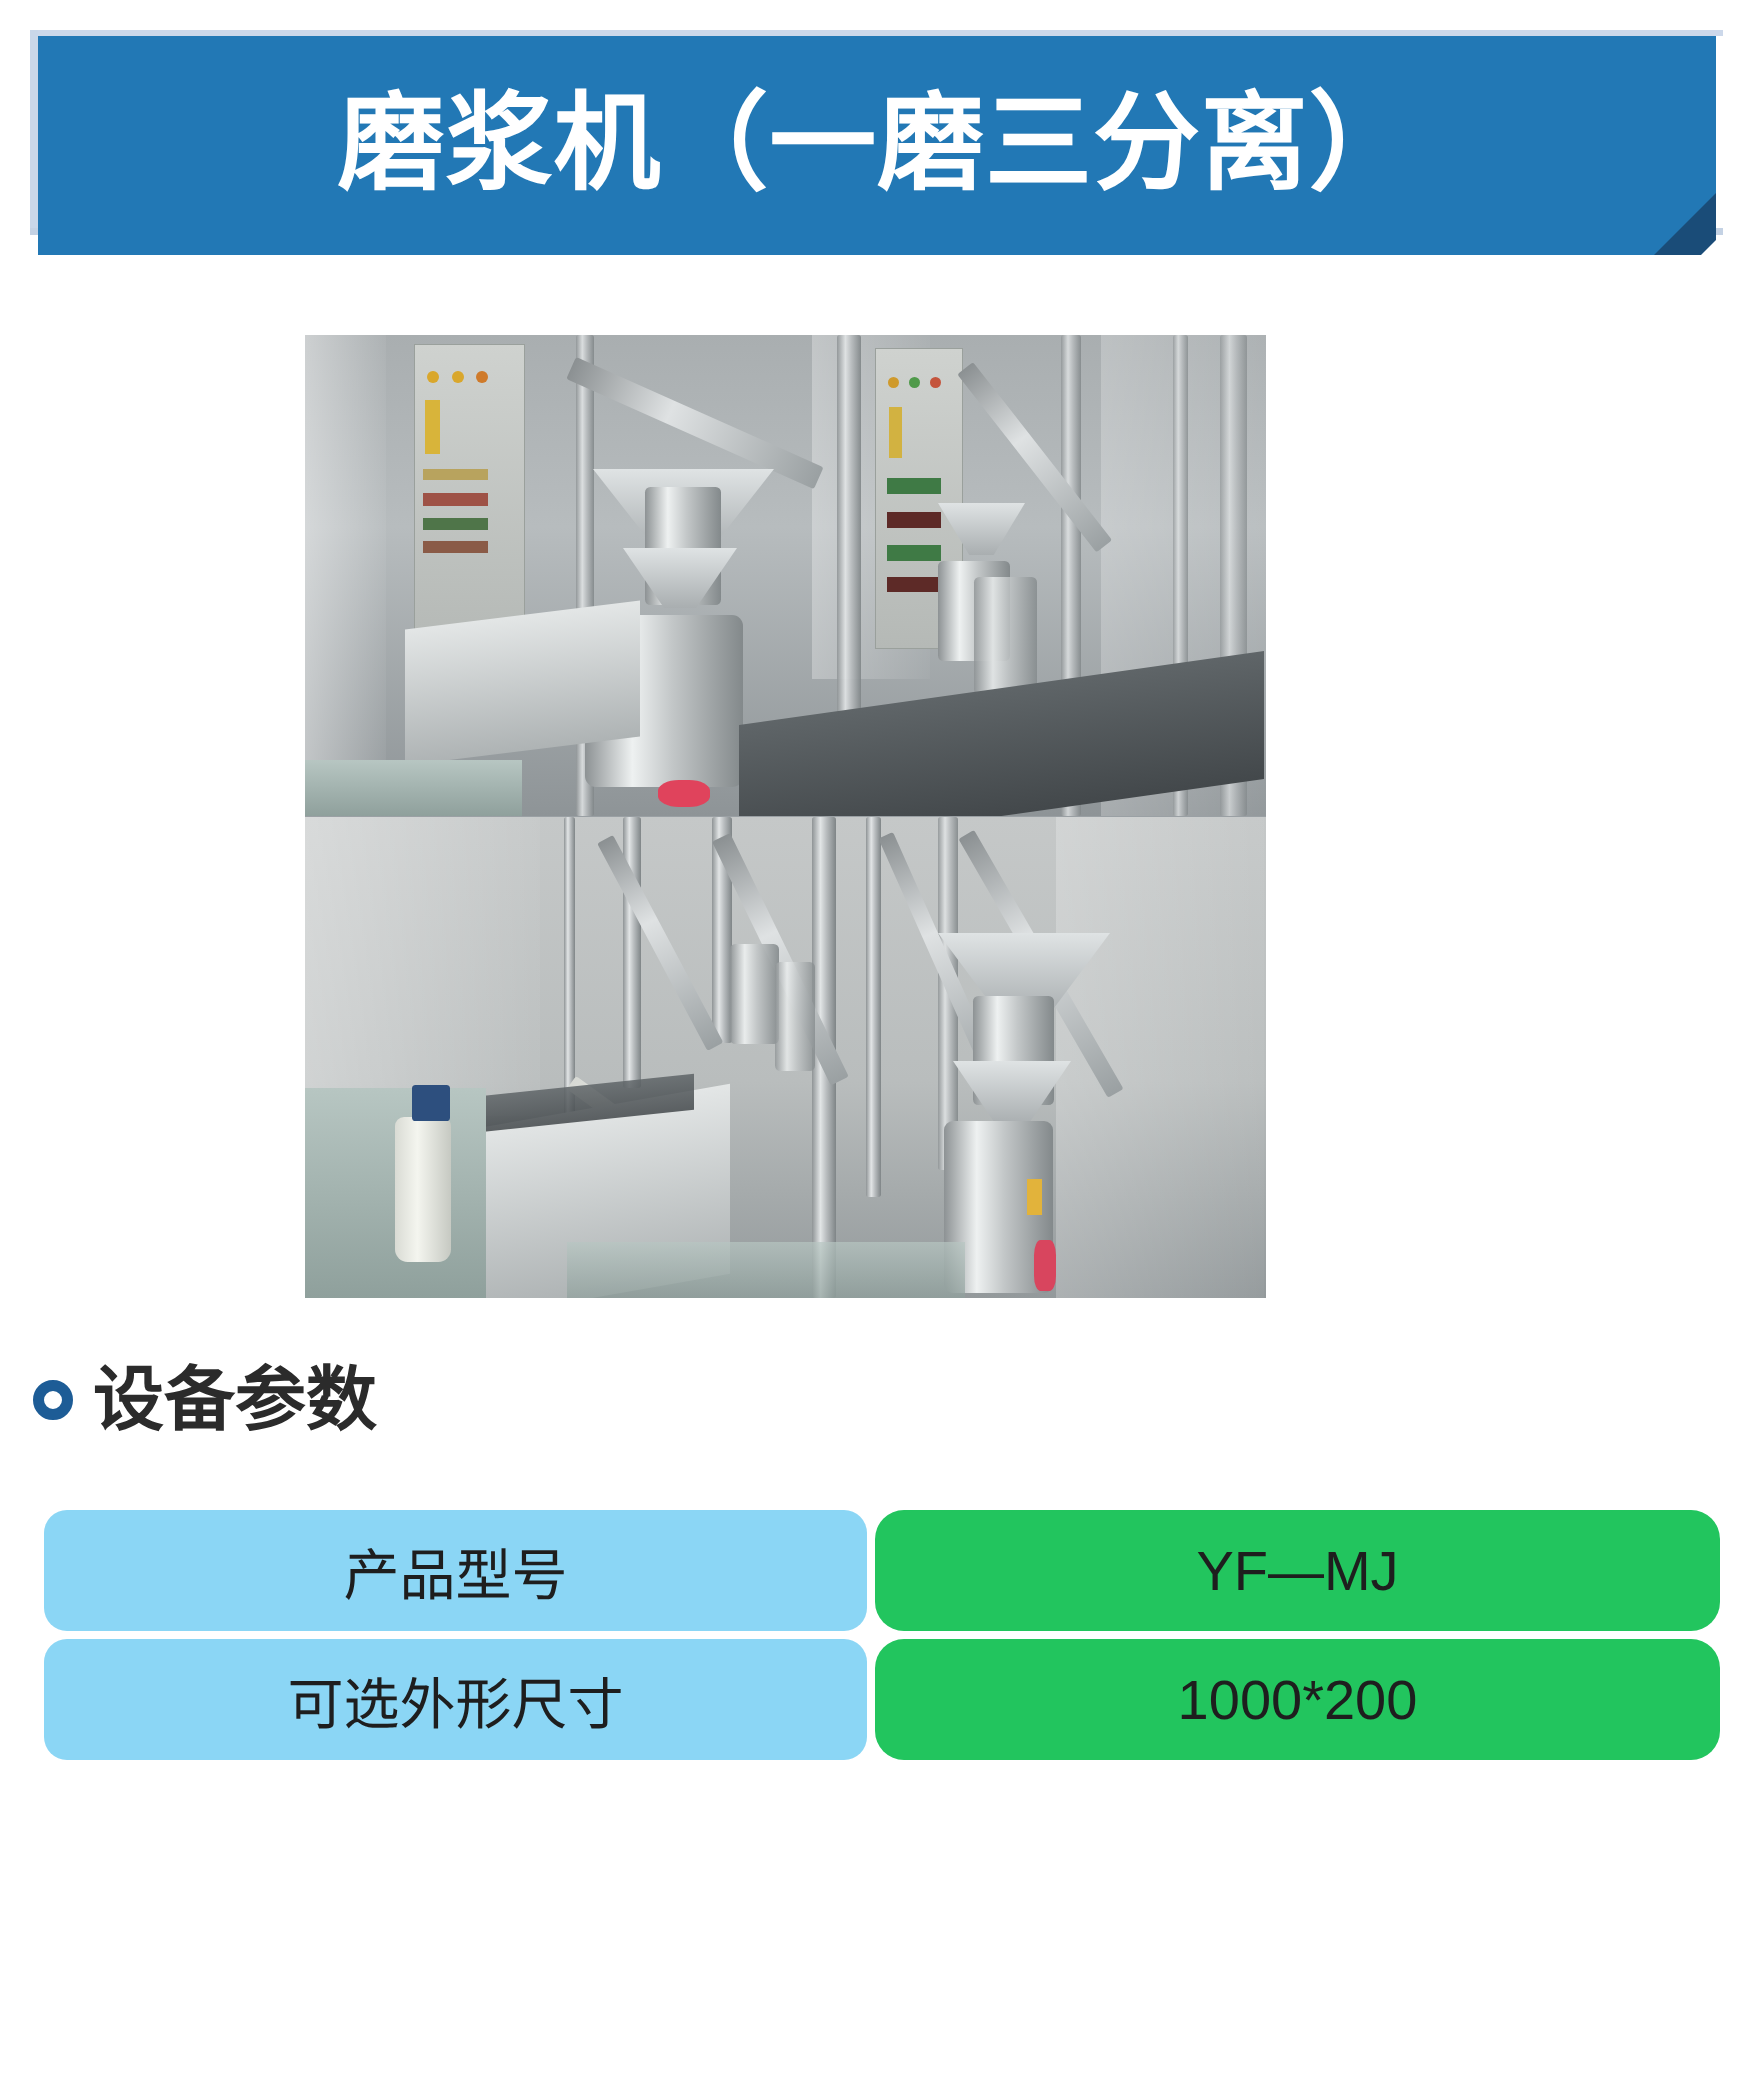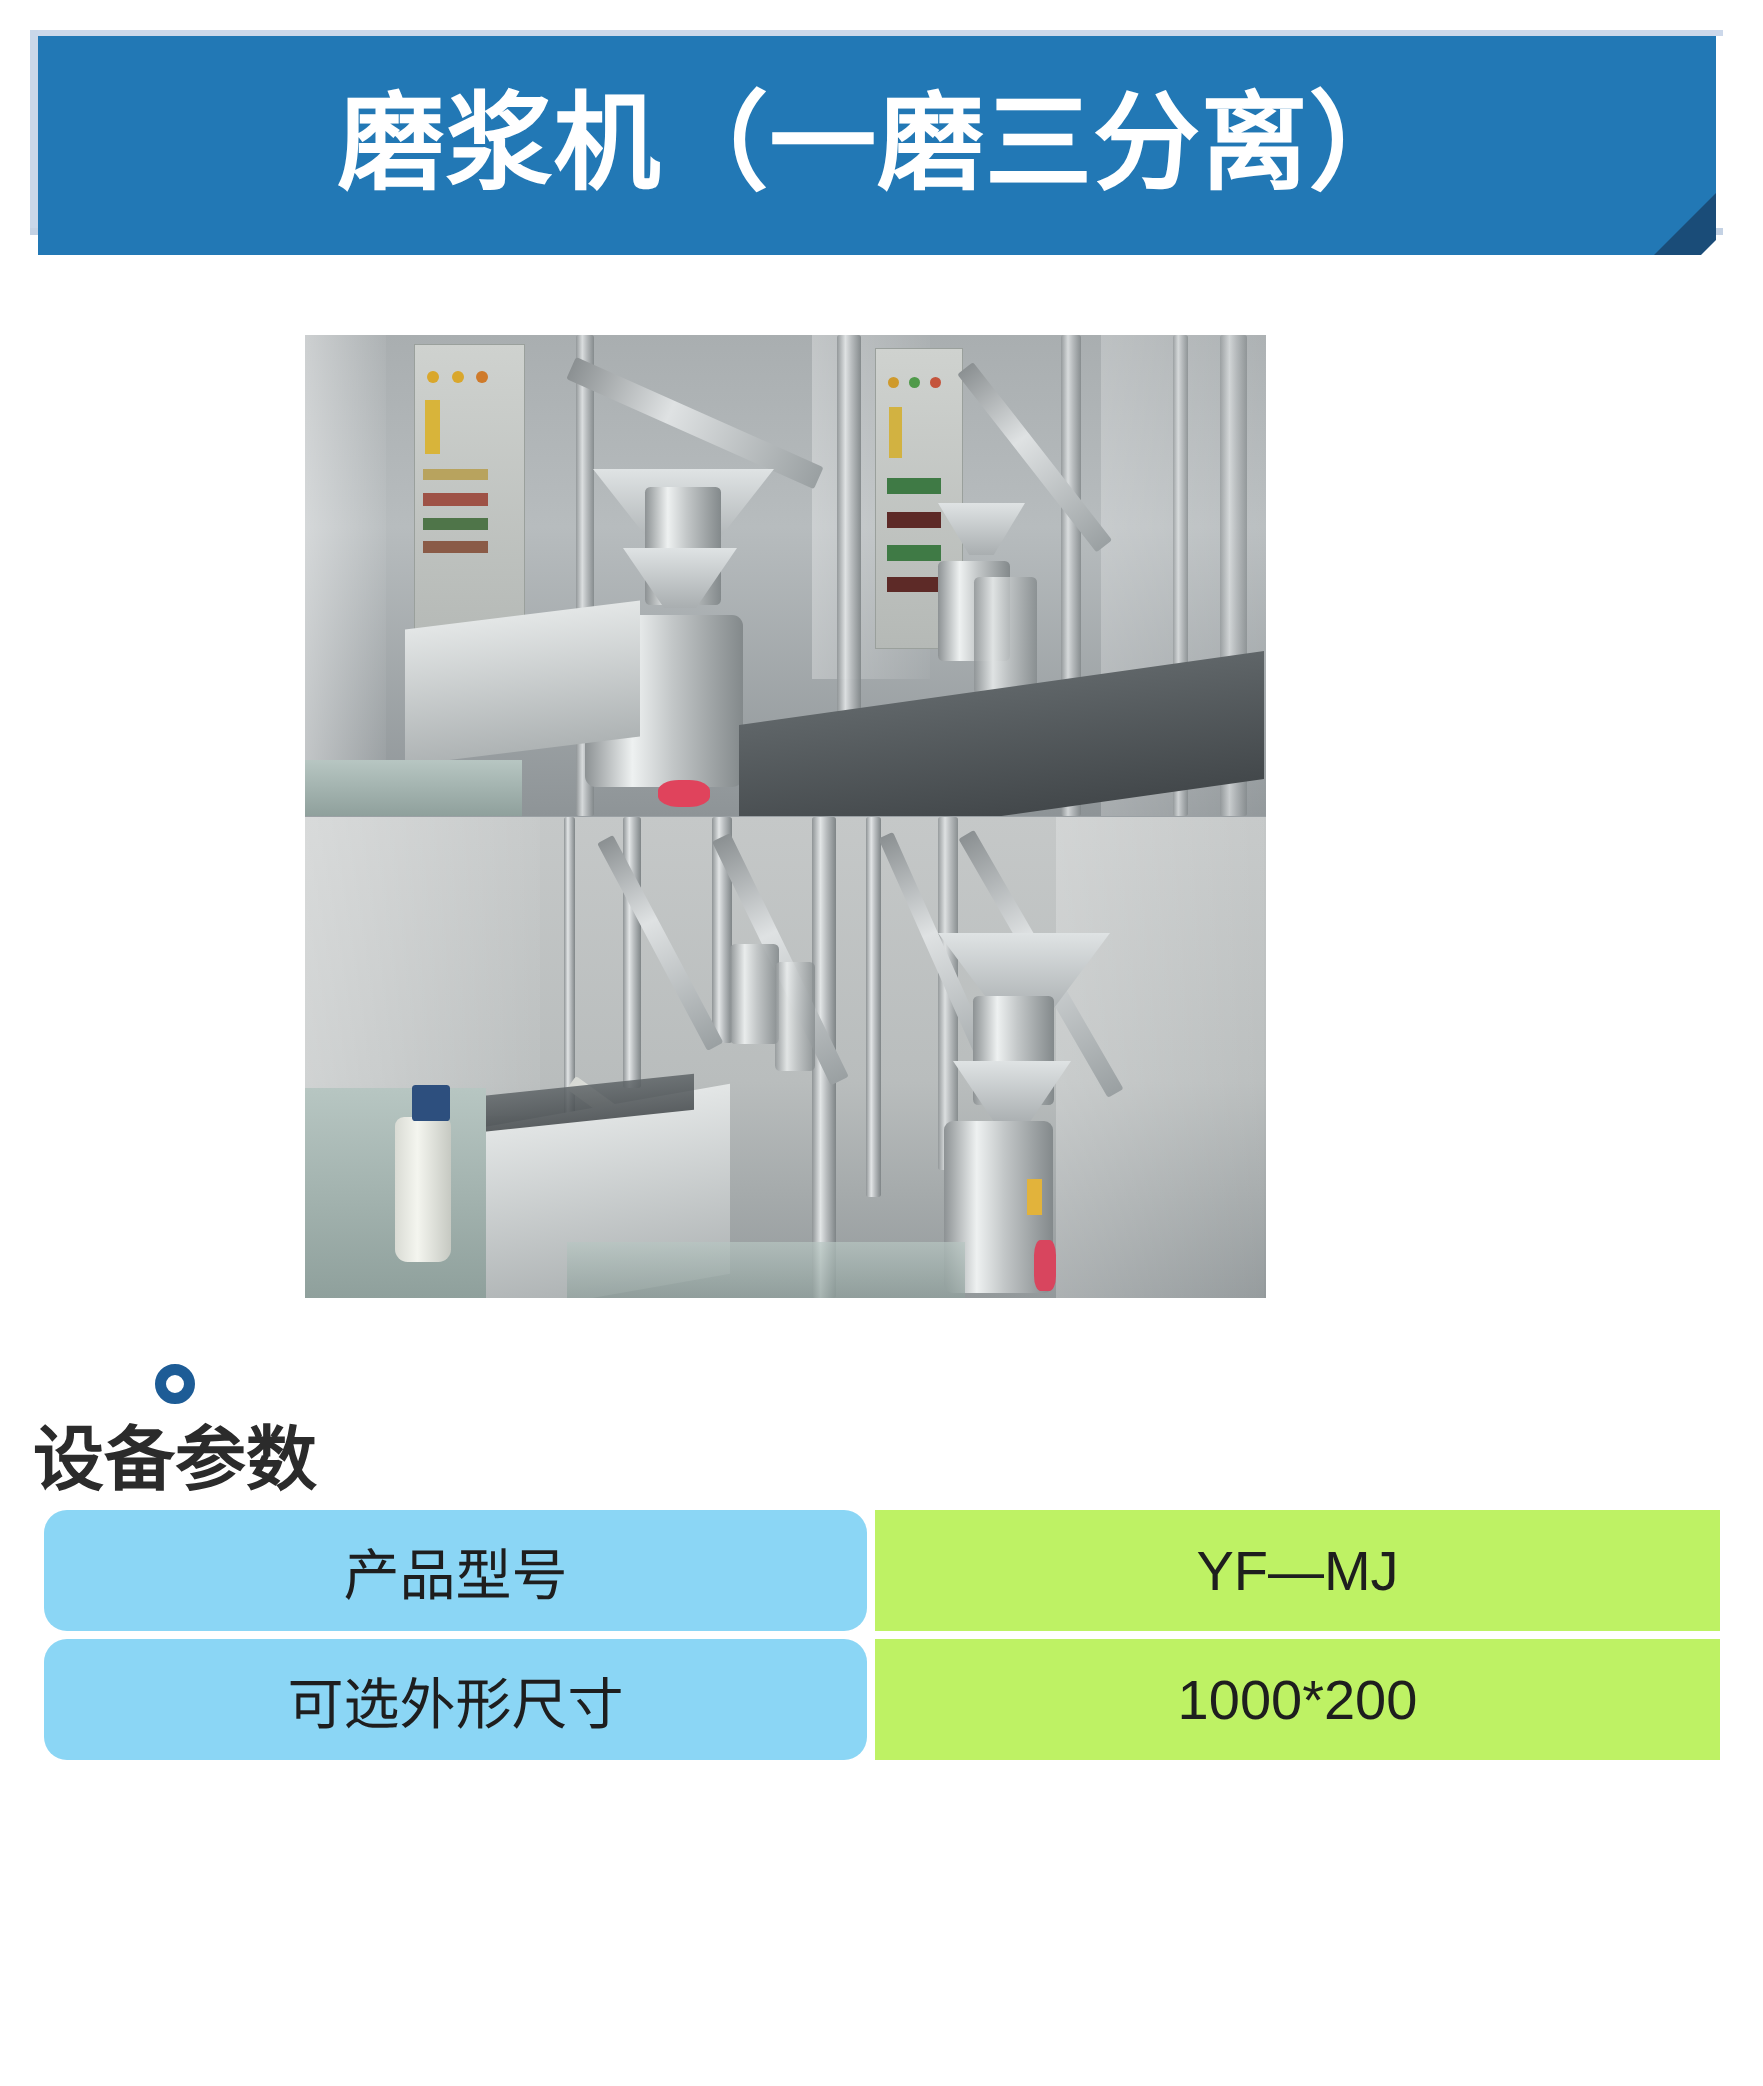--- a/index.html
+++ b/index.html
@@ -183,21 +183,20 @@
   .yellowmark { position: absolute; background: #e2b33b; }
 
   
   .section-head {
     position: absolute;
     left: 33px;
     top: 1364px;
     display: flex;
     align-items: center;
     gap: 20px;
-    flex-direction: column;
   }
   .ring-icon {
     width: 40px;
     height: 40px;
     border-radius: 50%;
     border: 11.8px solid #1d5c96;
     box-sizing: border-box;
     flex: none;
   }
   .section-title {
@@ -225,21 +224,22 @@
     font-size: 56px;
     color: #1e1e1e;
     white-space: nowrap;
   }
   .spec-label {
     background: #8bd6f5;
     width: 821px;
     border-radius: 23px;
   }
   .spec-value {
-    background: #bef264;
+    background: #22c55e;
+    border-radius: 29px;
   }
 </style>
 </head>
 <body>
 
 <div class="banner-wrap">
   <div class="banner-edge-top"></div>
   <div class="banner-edge-left"></div>
   <div class="banner-edge-bottom"></div>
   <div class="banner">

